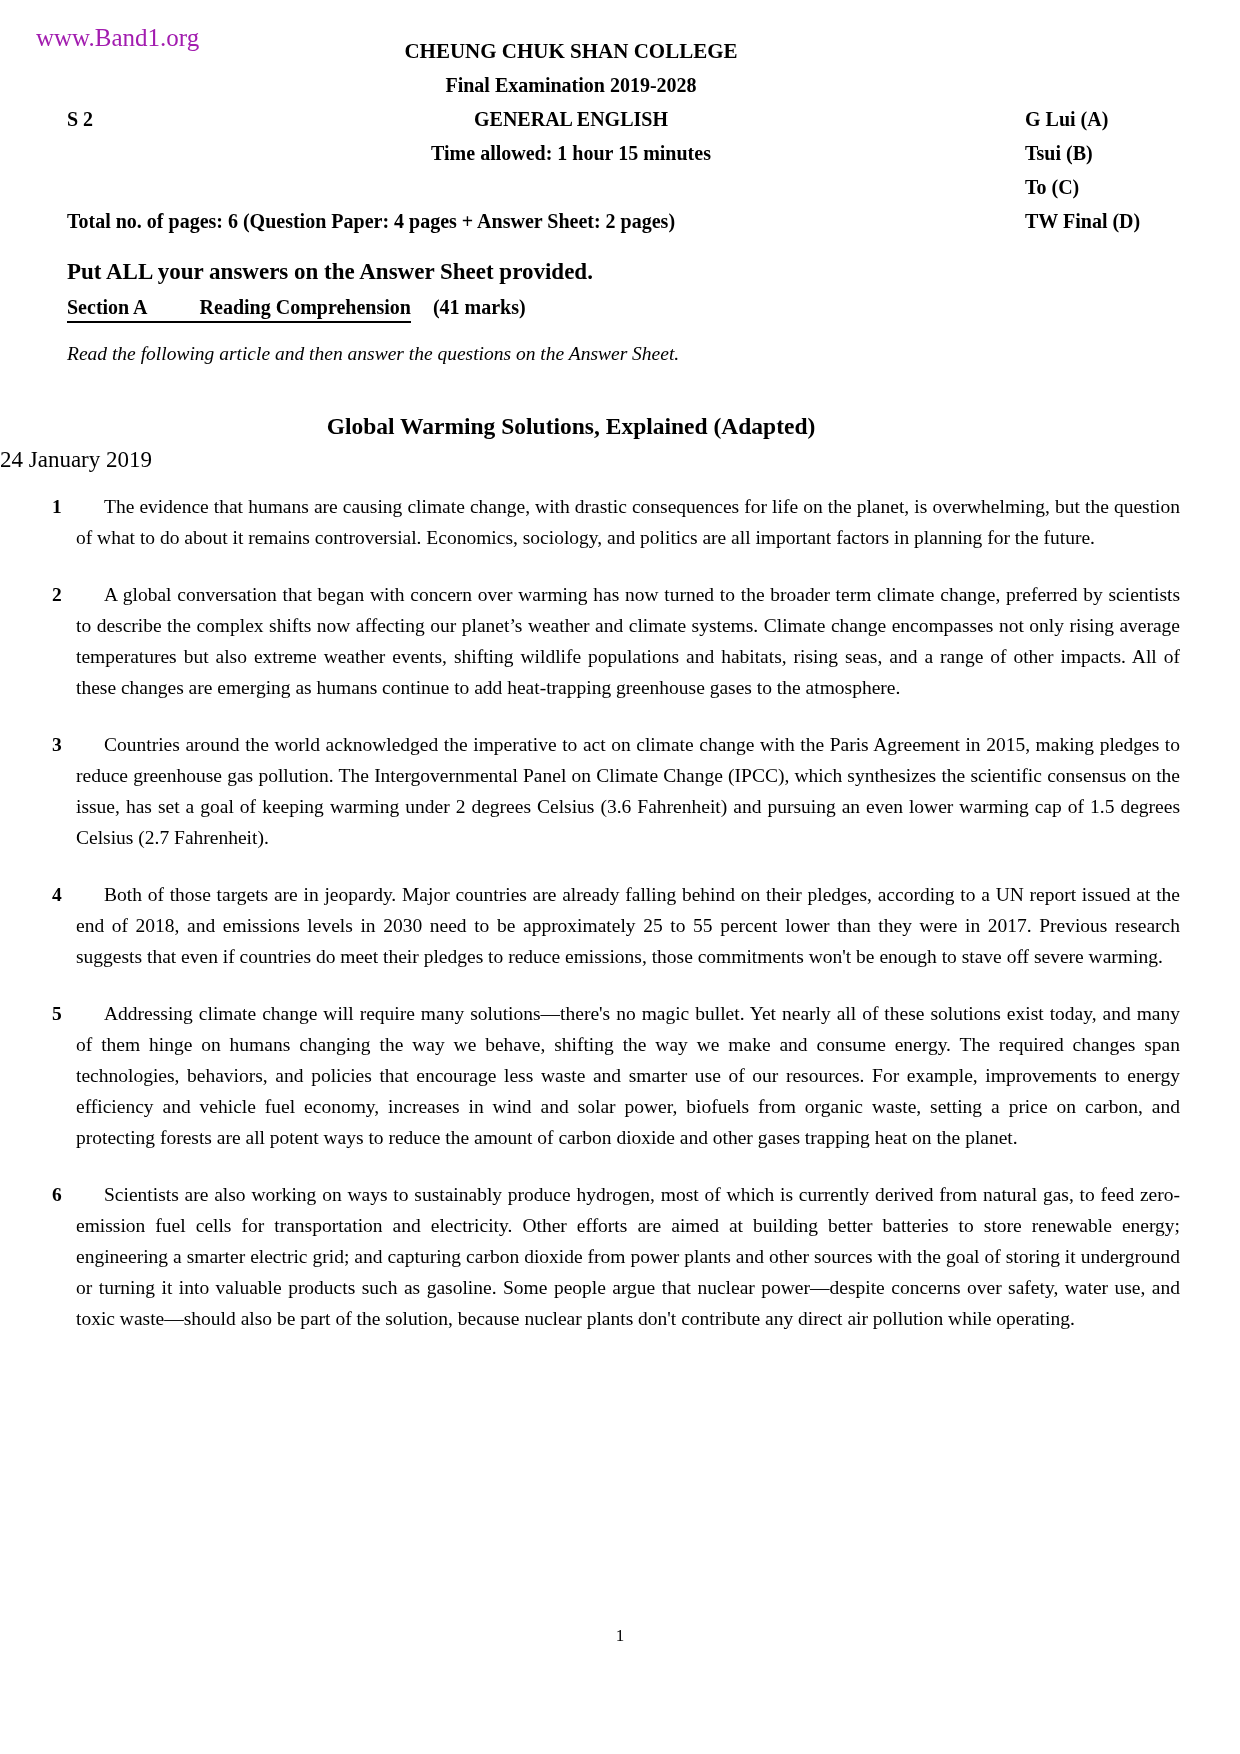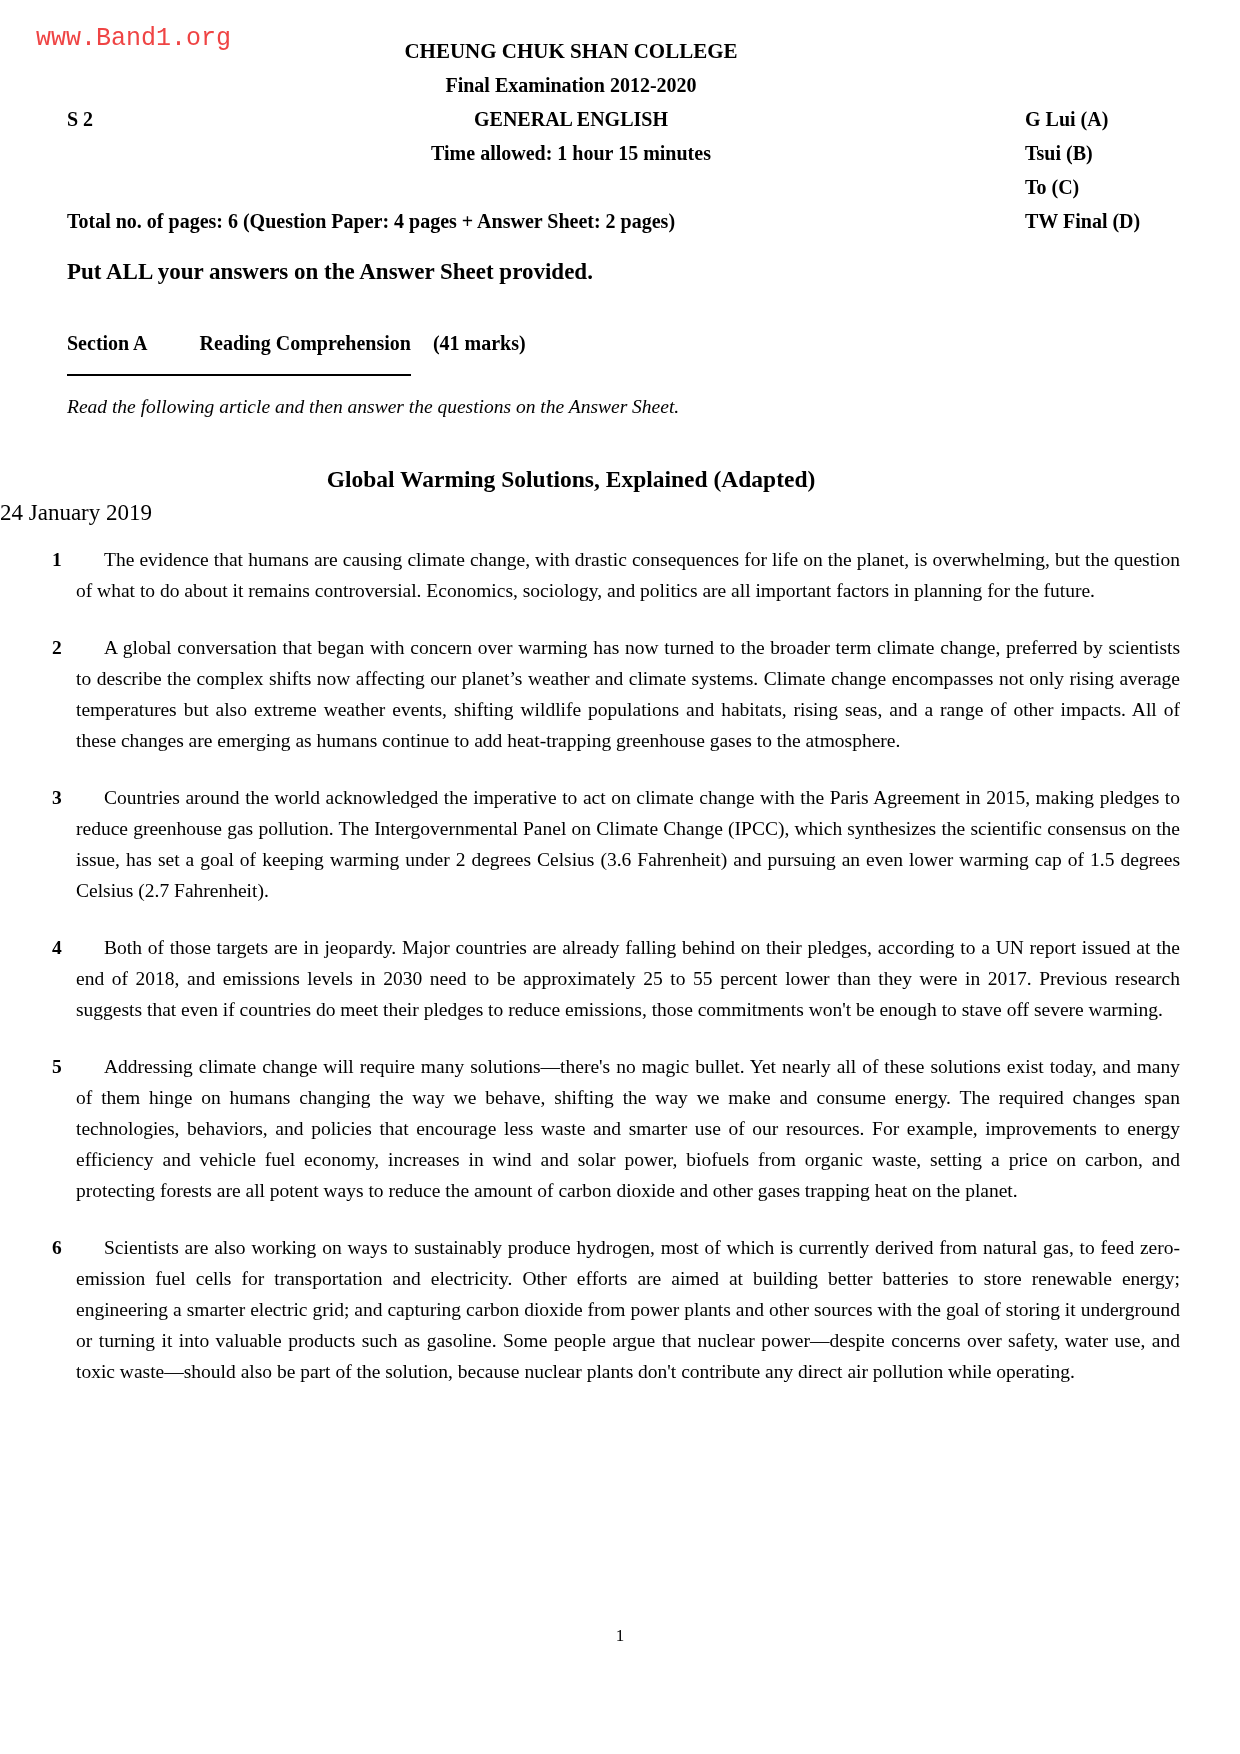--- a/index.html
+++ b/index.html
@@ -14,23 +14,23 @@
     margin: 0 auto;
     background: #ffffff;
     color: #000000;
     font-family: "Liberation Serif", serif;
     overflow: hidden;
   }
   .watermark {
     position: absolute;
     left: 36px;
     top: 24px;
-    font-family: Liberation Mono, monospace;
+    font-family: Liberation Serif, serif;
     font-size: 25px;
-    color: #ef4444;
+    color: #a21caf;
   }
   .header-block {
     padding-top: 34px;
   }
   .hrow {
     position: relative;
     height: 34px;
   }
   .hrow .center-cell {
     width: 1008px;
@@ -80,22 +80,21 @@
   }
   .section-line {
     margin: 7px 0 0 67px;
     font-weight: bold;
     font-size: 20px;
     line-height: 28px;
   }
   .section-underline {
     display: inline-block;
     border-bottom: 2px solid #000;
-    padding-bottom: 17px;
-    margin-top: 36px;
+    padding-bottom: 0;
   }
   .section-gap {
     display: inline-block;
     width: 52px;
   }
   .section-marks {
     margin-left: 22px;
   }
   .read-note {
     margin: 18px 6px 0 67px;
@@ -150,21 +149,21 @@
 
 <div class="page">
 
   <div class="watermark">www.Band1.org</div>
 
   <div class="header-block">
     <div class="hrow">
       <div class="center-cell college">CHEUNG CHUK SHAN COLLEGE</div>
     </div>
     <div class="hrow">
-      <div class="center-cell">Final Examination 2012-2020</div>
+      <div class="center-cell">Final Examination 2019-2028</div>
     </div>
     <div class="hrow">
       <span class="left-cell">S 2</span>
       <div class="center-cell">GENERAL ENGLISH</div>
       <span class="right-cell">G Lui (A)</span>
     </div>
     <div class="hrow">
       <div class="center-cell">Time allowed: 1 hour 15 minutes</div>
       <span class="right-cell">Tsui (B)</span>
     </div>

